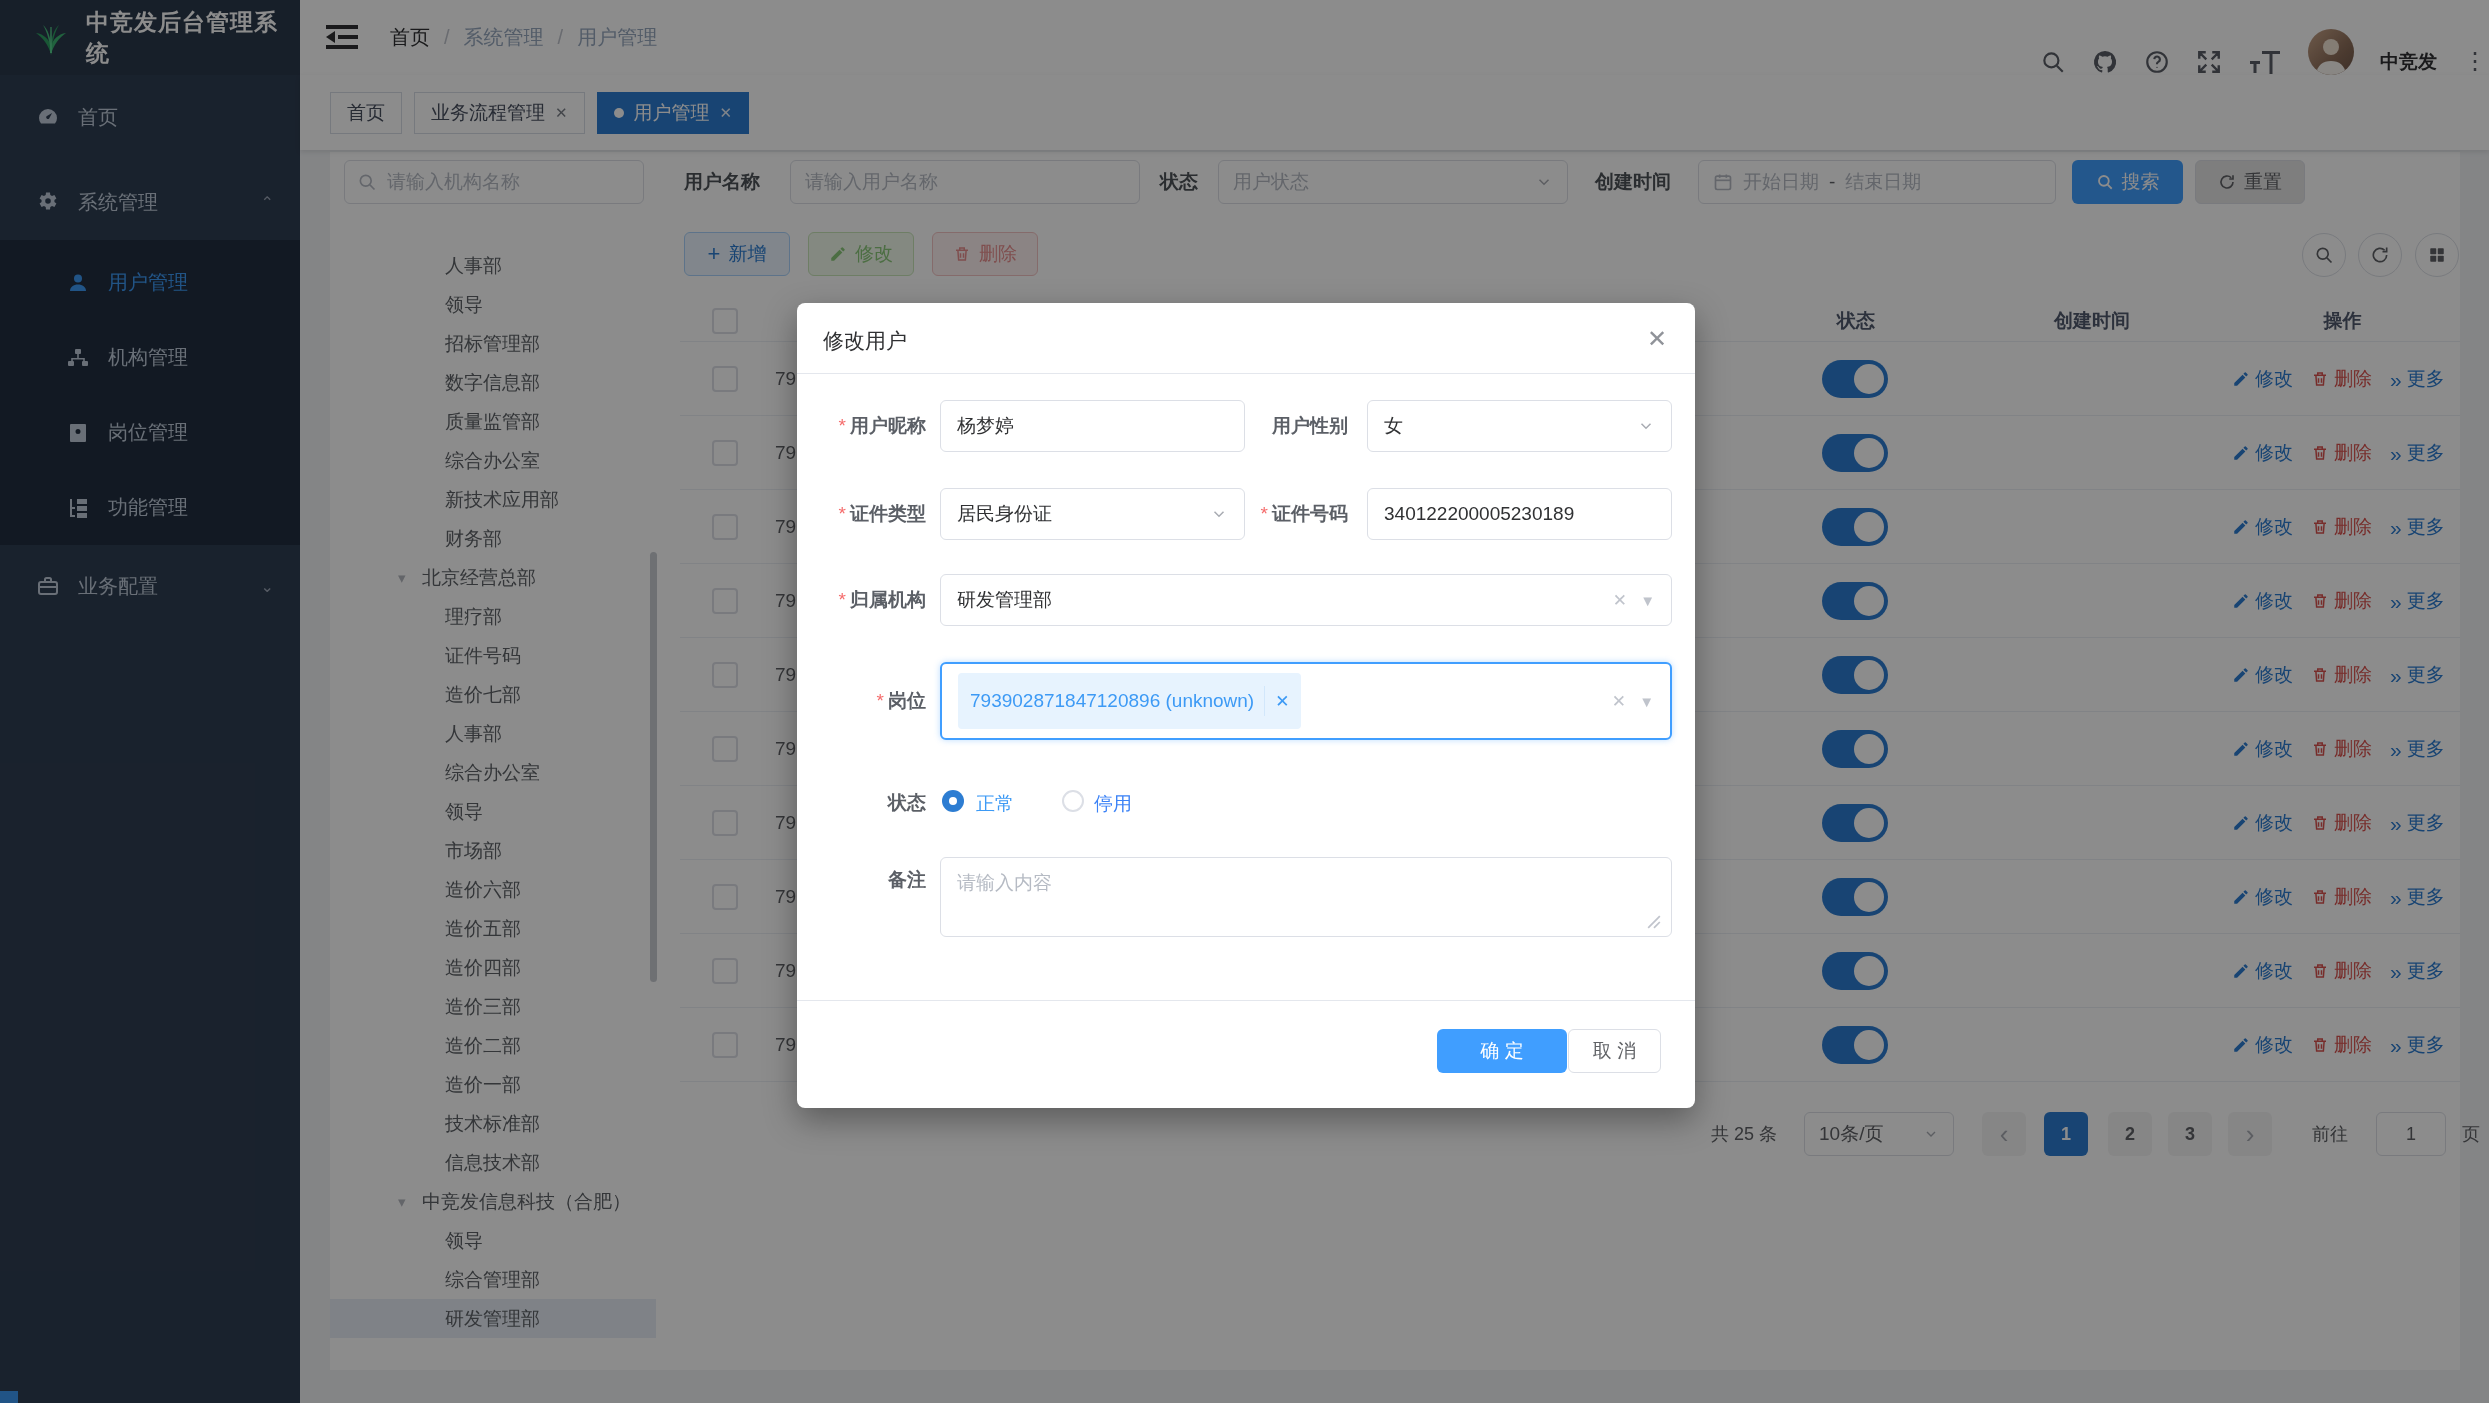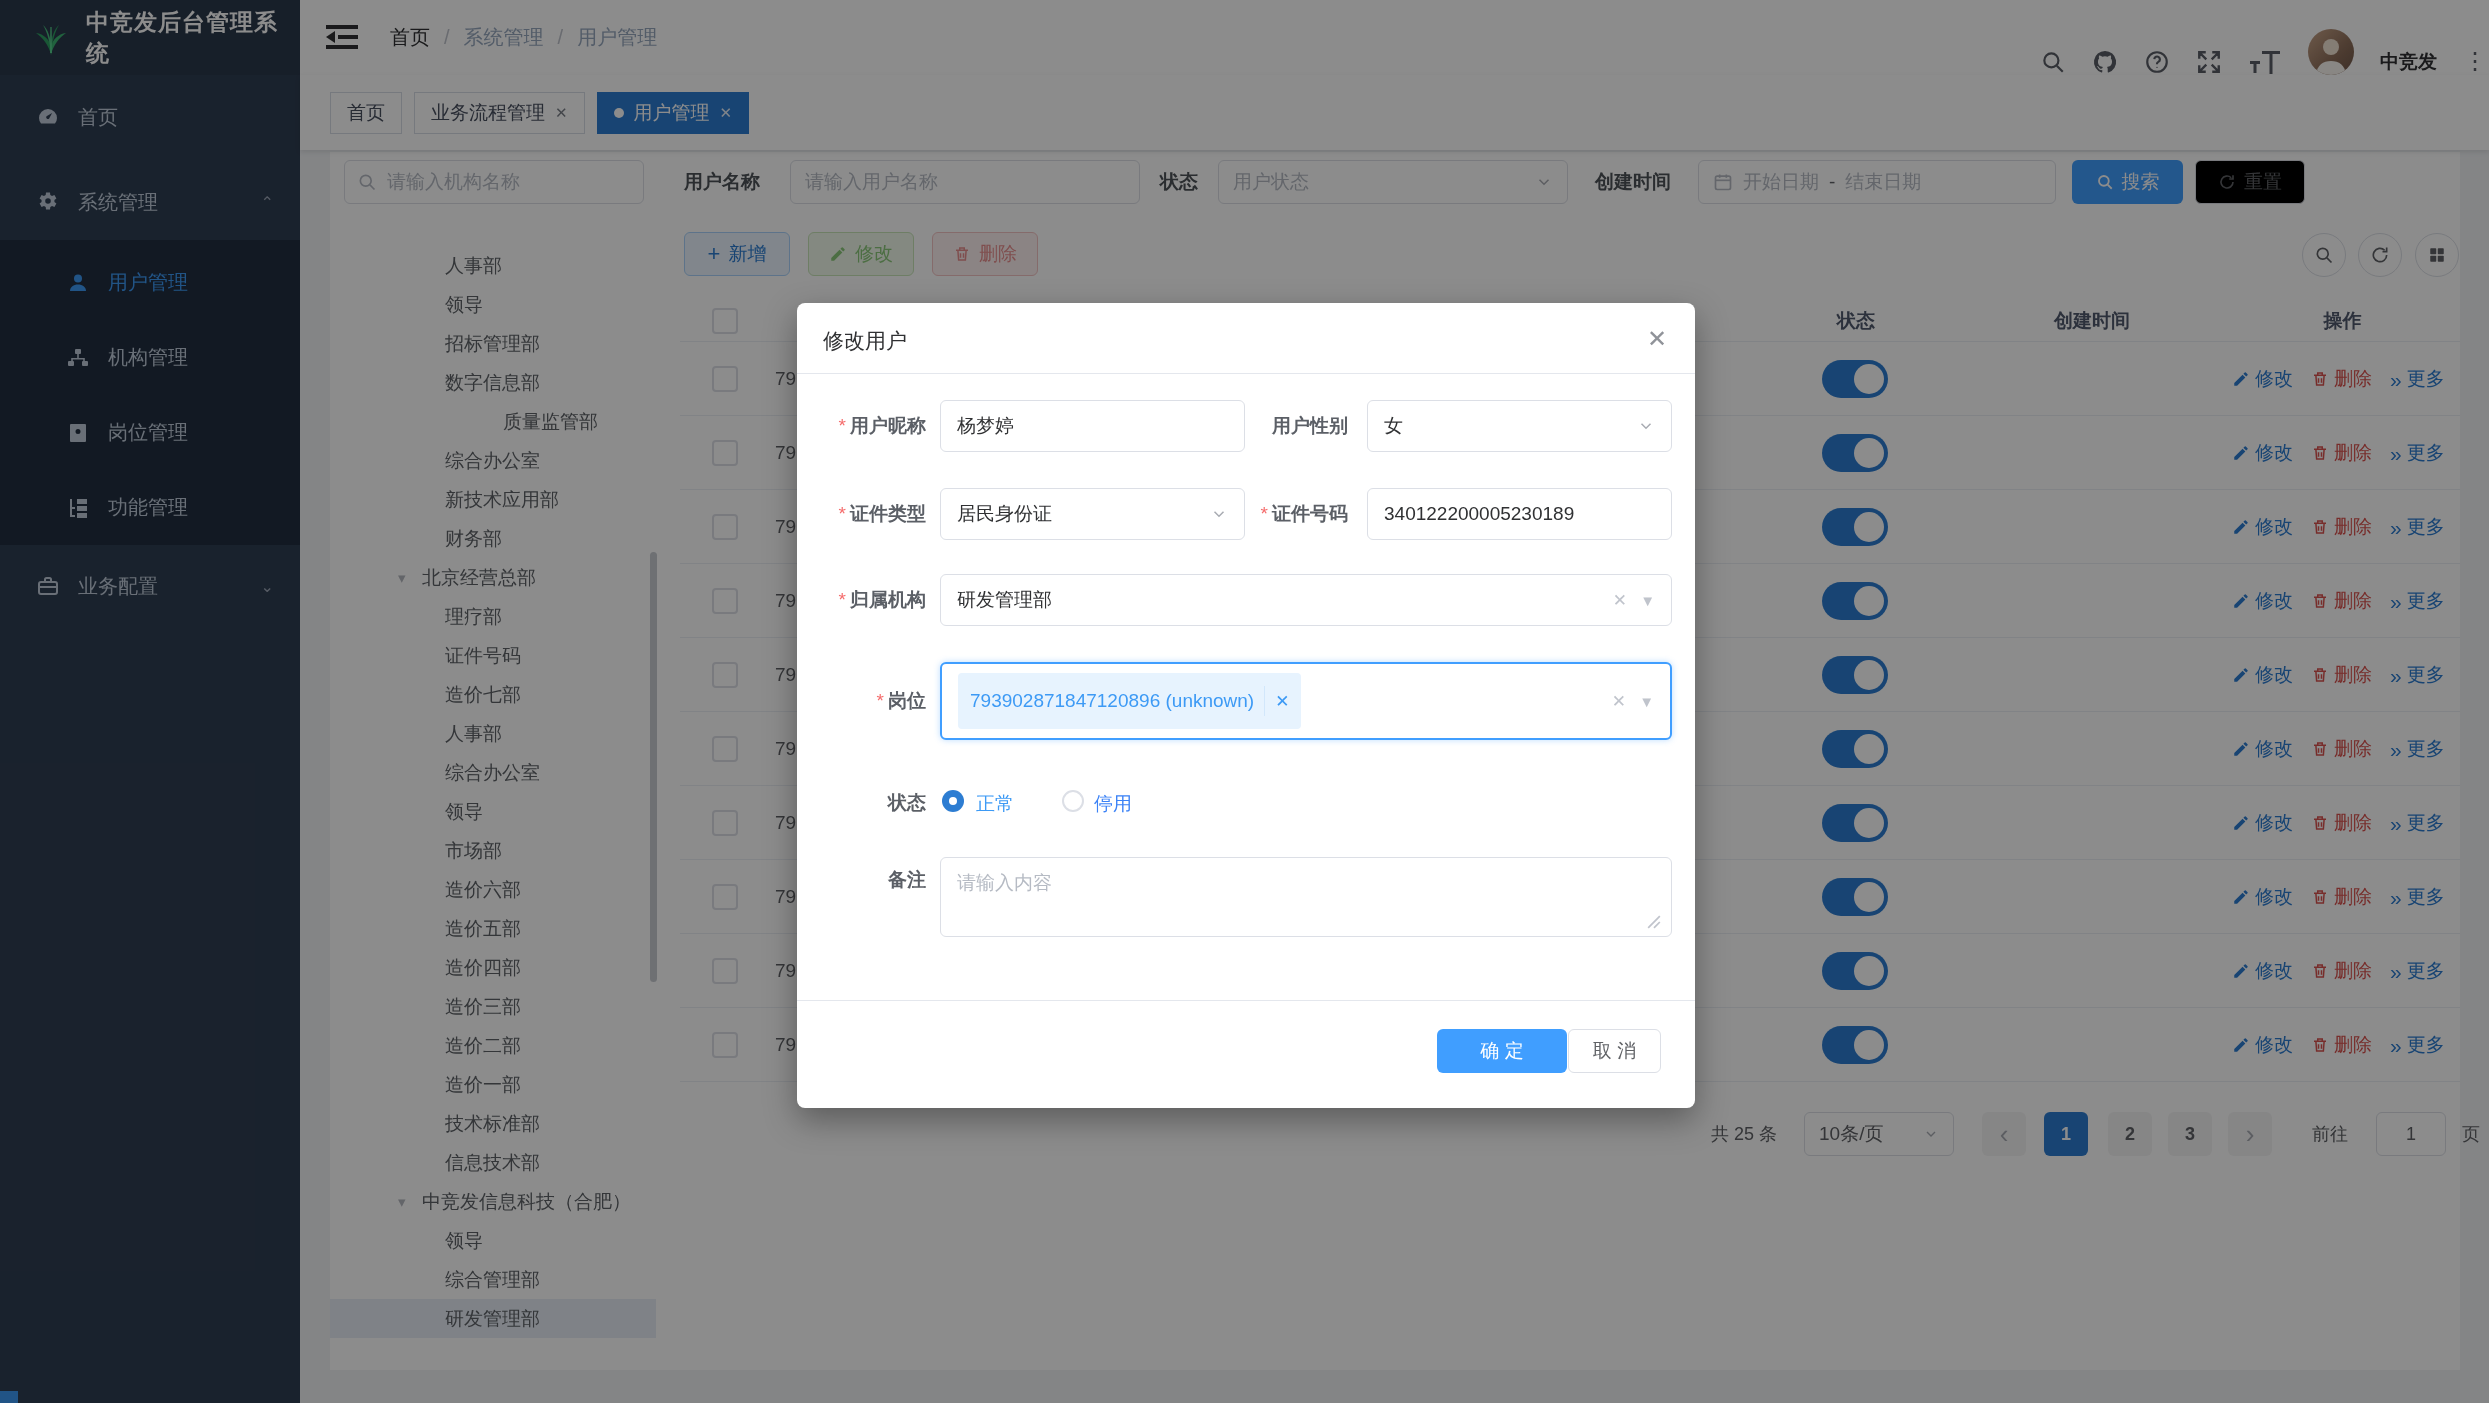--- a/index.html
+++ b/index.html
@@ -63,21 +63,21 @@
   .ph{color:#b6bbc4}
   .chev{margin-left:auto;color:#a8abb2}
   #f-name-input{position:absolute;left:110px;top:8px;width:350px}
   #f-name-input input{border:none;outline:none;width:100%;font-size:19px;font-family:inherit}
   #f-name-input input::placeholder{color:#b6bbc4}
   #f-status{position:absolute;left:538px;top:8px;width:350px;cursor:pointer}
   #f-date{position:absolute;left:1018px;top:8px;width:358px;gap:10px;cursor:pointer}
   .dash{color:#606266}
   .btn{display:inline-flex;align-items:center;justify-content:center;gap:8px;border-radius:6px;font-size:19px;cursor:pointer;border:1px solid transparent}
   #btn-search{position:absolute;left:1392px;top:8px;width:111px;height:44px;background:#409eff;color:#fff}
-  #btn-reset{position:absolute;left:1515px;top:8px;width:110px;height:44px;background:#000000;border-color:#dcdfe6;color:#606266}
+  #btn-reset{position:absolute;left:1515px;top:8px;width:110px;height:44px;background:#e5e5e5;border-color:#dcdfe6;color:#606266}
   #btn-add{position:absolute;left:4px;top:80px;width:106px;height:44px;background:#ecf5ff;border-color:#a9d2fb;color:#2d7dd2}
   #btn-edit{position:absolute;left:128px;top:80px;width:106px;height:44px;background:#f0f9eb;border-color:#c8e6b8;color:#8bc97a}
   #btn-del{position:absolute;left:252px;top:80px;width:106px;height:44px;background:#fef0f0;border-color:#f3c3c3;color:#e88f8f}
   .mini-btn{position:absolute;top:81px;width:44px;height:44px;border:1px solid #dcdfe6;border-radius:50%;background:#fff;display:flex;align-items:center;justify-content:center;color:#606266;cursor:pointer}
 
   
   #thead{position:absolute;left:0;top:148px;width:1780px;height:42px;border-bottom:1px solid #ebeef5;font-weight:bold;color:#515a6e}
   .th{position:absolute;top:0;height:42px;line-height:42px;text-align:center}
   .cb{width:26px;height:26px;border:2px solid #dcdfe6;border-radius:4px;background:#fff;display:inline-block;cursor:pointer}
   #rows{position:absolute;left:0;top:190px;width:1780px}
@@ -316,21 +316,21 @@
           </div>
           <div class="tree-node" style="padding-left: 115px;">
             <span>领导</span>
           </div>
           <div class="tree-node" style="padding-left: 115px;">
             <span>招标管理部</span>
           </div>
           <div class="tree-node" style="padding-left: 115px;">
             <span>数字信息部</span>
           </div>
-          <div class="tree-node" style="padding-left: 115px; justify-content: center;">
+          <div class="tree-node" style="padding-left: 115px;">
             <span>质量监管部</span>
           </div>
           <div class="tree-node" style="padding-left: 115px;">
             <span>综合办公室</span>
           </div>
           <div class="tree-node" style="padding-left: 115px;">
             <span>新技术应用部</span>
           </div>
           <div class="tree-node" style="padding-left: 115px;">
             <span>财务部</span>

